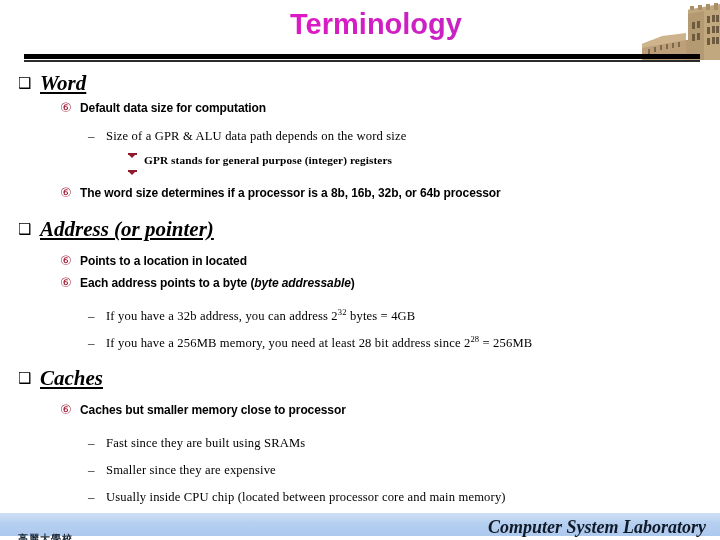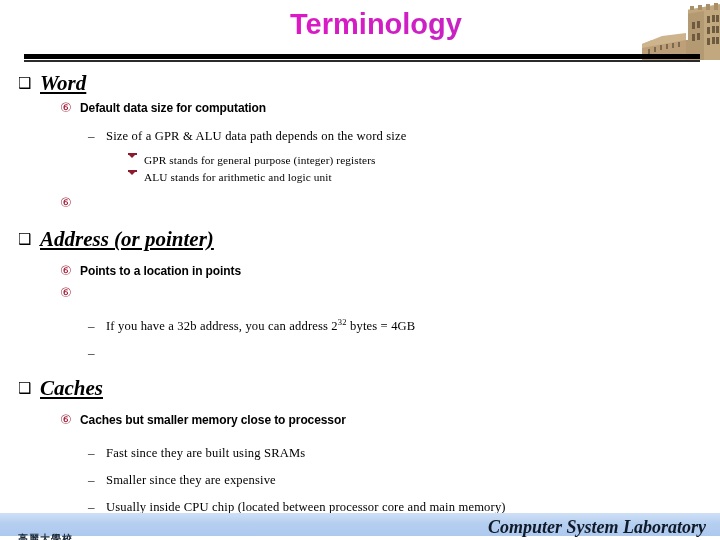--- a/index.html
+++ b/index.html
@@ -144,20 +144,21 @@
     line-height: 18px;
     color: #000;
     letter-spacing: 0.15px;
     text-align: center;
   }
 
   
   .lvl4 {
     margin-left: 128px;
     margin-top: 1px;
+    font-weight: bold;
   }
   .lvl4 .bullet {
     width: 16px;
     flex: 0 0 16px;
     line-height: 16px;
     display: flex;
     align-items: center;
     padding-top: 2px;
   }
   .lvl4 .arrow {
@@ -295,58 +296,60 @@
     <span class="bullet">
         <i class="arrow"></i>
       </span>
     <span class="txt">GPR stands for general purpose (integer) registers</span>
   </div>
 
   <div class="row lvl4">
     <span class="bullet">
         <i class="arrow"></i>
       </span>
-    <span class="txt">ALU stands for arithmetic and logic unit</span>
-  </div>
-
-  <div class="spacer-sm"></div>
-
-  <div class="row lvl2">
-    <span class="bullet">⑥</span>
+  </div>
+
+  <div class="spacer-sm"></div>
+
+  <div class="row lvl2">
+    <span class="bullet">⑥</span>
+    <span class="txt">The word size determines if a processor is a 8b, 16b, 32b, or 64b processor</span>
   </div>
 
   <div class="spacer-md"></div>
 
   <div class="row lvl1">
     <span class="bullet">❑</span>
     <span class="txt">Address (or pointer)</span>
   </div>
 
   <div class="spacer-sm"></div>
 
   <div class="row lvl2">
     <span class="bullet">⑥</span>
-    <span class="txt">Points to a location in points</span>
-  </div>
-
-  <div class="row lvl2">
-    <span class="bullet">⑥</span>
+    <span class="txt">Points to a location in located</span>
+  </div>
+
+  <div class="row lvl2">
+    <span class="bullet">⑥</span>
+    <span class="txt"><span>Each address points to a byte (</span><span class="it">byte addressable</span><span>)</span></span>
   </div>
 
   <div class="spacer-md"></div>
 
   <div class="row lvl3">
     <span class="bullet">–</span>
     <span class="txt"><span>If you have a 32b address, you can address 2</span><sup>32</sup><span> bytes = 4GB</span></span>
   </div>
 
   <div class="spacer-sm"></div>
 
   <div class="row lvl3">
     <span class="bullet">–</span>
+    <span class="txt"><span>If you have a 256MB memory, you need at least 28 bit address since 2</span><sup>28</sup><span> = 256MB</span></span>
   </div>
 
   <div class="spacer-md"></div>
 
   <div class="row lvl1">
     <span class="bullet">❑</span>
     <span class="txt">Caches</span>
   </div>
 
   <div class="spacer-sm"></div>

